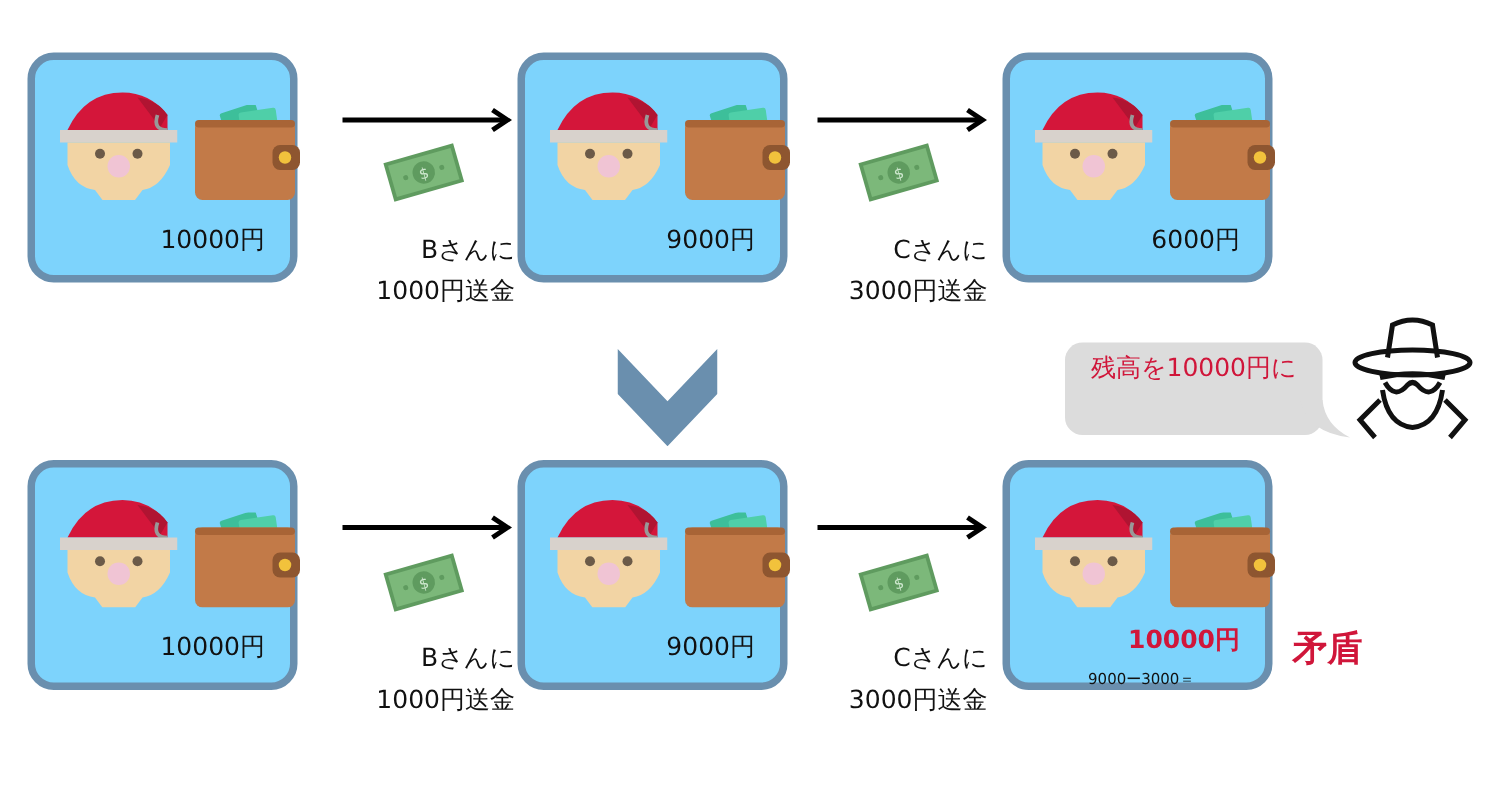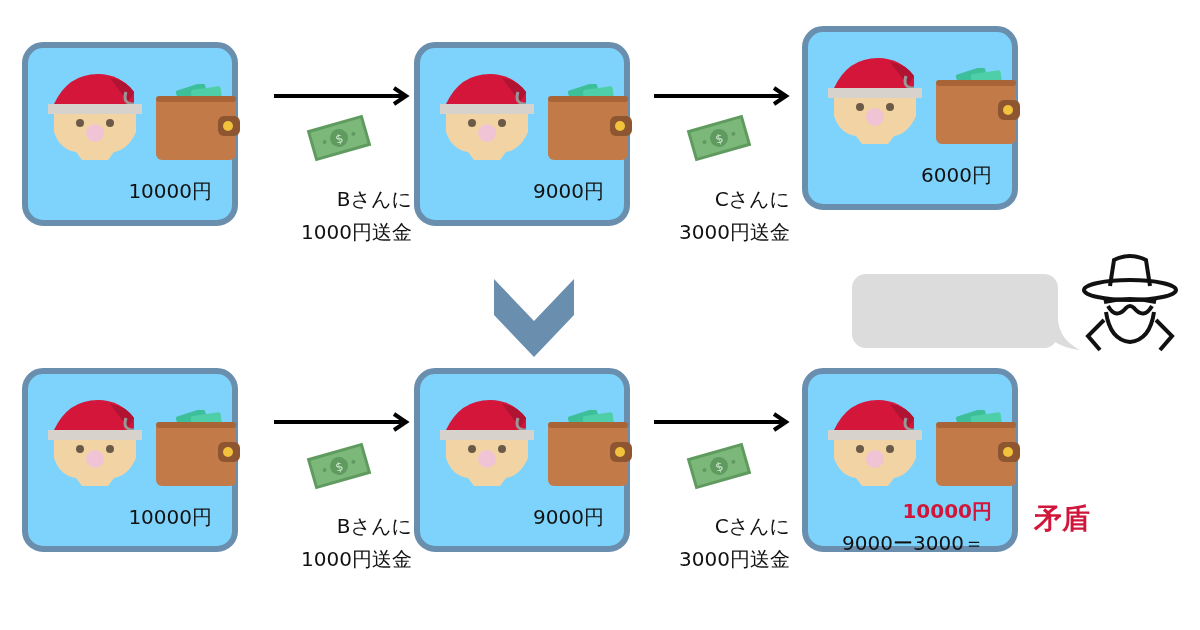--- a/index.html
+++ b/index.html
@@ -4,21 +4,21 @@
 <style>
   html, body { margin:0; padding:0; }
   body { width:1200px; height:630px; background:#ffffff; position:relative; overflow:hidden;
          font-family:"DejaVu Sans", sans-serif; }
   .box { position:absolute; width:216px; height:184px; border:6px solid #6a8fae; border-radius:21px;
          background:#7dd3fc; box-sizing:border-box; }
   .santa { position:absolute; left:20px; top:22px; width:94px; height:90px; }
   .wallet { position:absolute; left:128px; top:36px; width:84px; height:76px; }
   .amount { position:absolute; right:20px; top:130px; font-size:20px; color:#111; }
   .amount.red { color:#d0163a; font-weight:bold; top:124px; }
-  .eq { position:absolute; left:20px; top:154px; font-size:20px; color:#111; line-height:30px; text-align:center; width:170px; }
+  .eq { position:absolute; left:20px; top:154px; font-size:12px; color:#111; line-height:30px; text-align:center; width:170px; }
   .arrow { position:absolute; width:140px; height:20px; }
   .bill { position:absolute; width:70px; height:52px; }
   .label { position:absolute; font-size:20px; color:#111; text-align:right; line-height:33px; width:140px; }
   .chevron { position:absolute; left:494px; top:275px; width:80px; height:82px; }
   .bubble { position:absolute; left:852px; top:274px; width:206px; height:74px; background:#dcdcdc; border-radius:14px; }
   .bubble-text { position:absolute; left:852px; top:278px; width:206px; text-align:center; color:#d0163a; font-size:20px; line-height:32px; }
   .bubble-tail { position:absolute; left:1040px; top:320px; width:40px; height:32px; }
   .spy { position:absolute; left:1080px; top:250px; width:100px; height:104px; }
   .contradiction { position:absolute; left:1034px; top:500px; font-size:28px; color:#d0163a; font-weight:bold; }
 </style>
@@ -95,39 +95,40 @@
     <use href="#arrow"></use>
   </svg>
 <svg class="bill" style="left:684px;top:112px;">
     <use href="#bill"></use>
   </svg>
 <div class="label" style="left:650px;top:183px;">
   <div>Cさんに</div>
   <div>3000円送金</div>
 </div>
 
-<div class="box" style="left:802px;top:26px;">
+<div class="box" style="left:802px;top:42px;">
   <svg class="santa">
       <use href="#santa"></use>
     </svg>
   <svg class="wallet">
       <use href="#wallet"></use>
     </svg>
   <div class="amount">6000円</div>
 </div>
 
 <svg class="chevron" viewBox="0 0 80 82">
   <polygon points="0,4 40,46 80,4 80,40 40,82 0,40" fill="#6a8fae"></polygon>
 </svg>
 
 <div class="bubble"></div>
 <svg class="bubble-tail" viewBox="0 0 40 32">
   <path d="M0 0 Q6 26 40 30 Q20 20 18 0 Z" fill="#dcdcdc"></path>
 </svg>
 <div class="bubble-text">
+  <div>残高を10000円に</div>
 </div>
 <svg class="spy" viewBox="0 0 100 104" fill="none" stroke="#111" stroke-width="4">
   <path d="M30 36 L34 10 Q50 2 66 10 L70 36"></path>
   <ellipse cx="50" cy="40" rx="46" ry="10"></ellipse>
   <path d="M24 52 Q50 46 76 52"></path>
   <path d="M28 56 Q36 70 46 58 Q50 54 54 58 Q64 70 72 56"></path>
   <path d="M26 62 Q30 90 50 92 Q70 90 74 62"></path>
   <path d="M24 70 L8 86 L20 100"></path>
   <path d="M76 70 L92 86 L80 100"></path>
 </svg>

